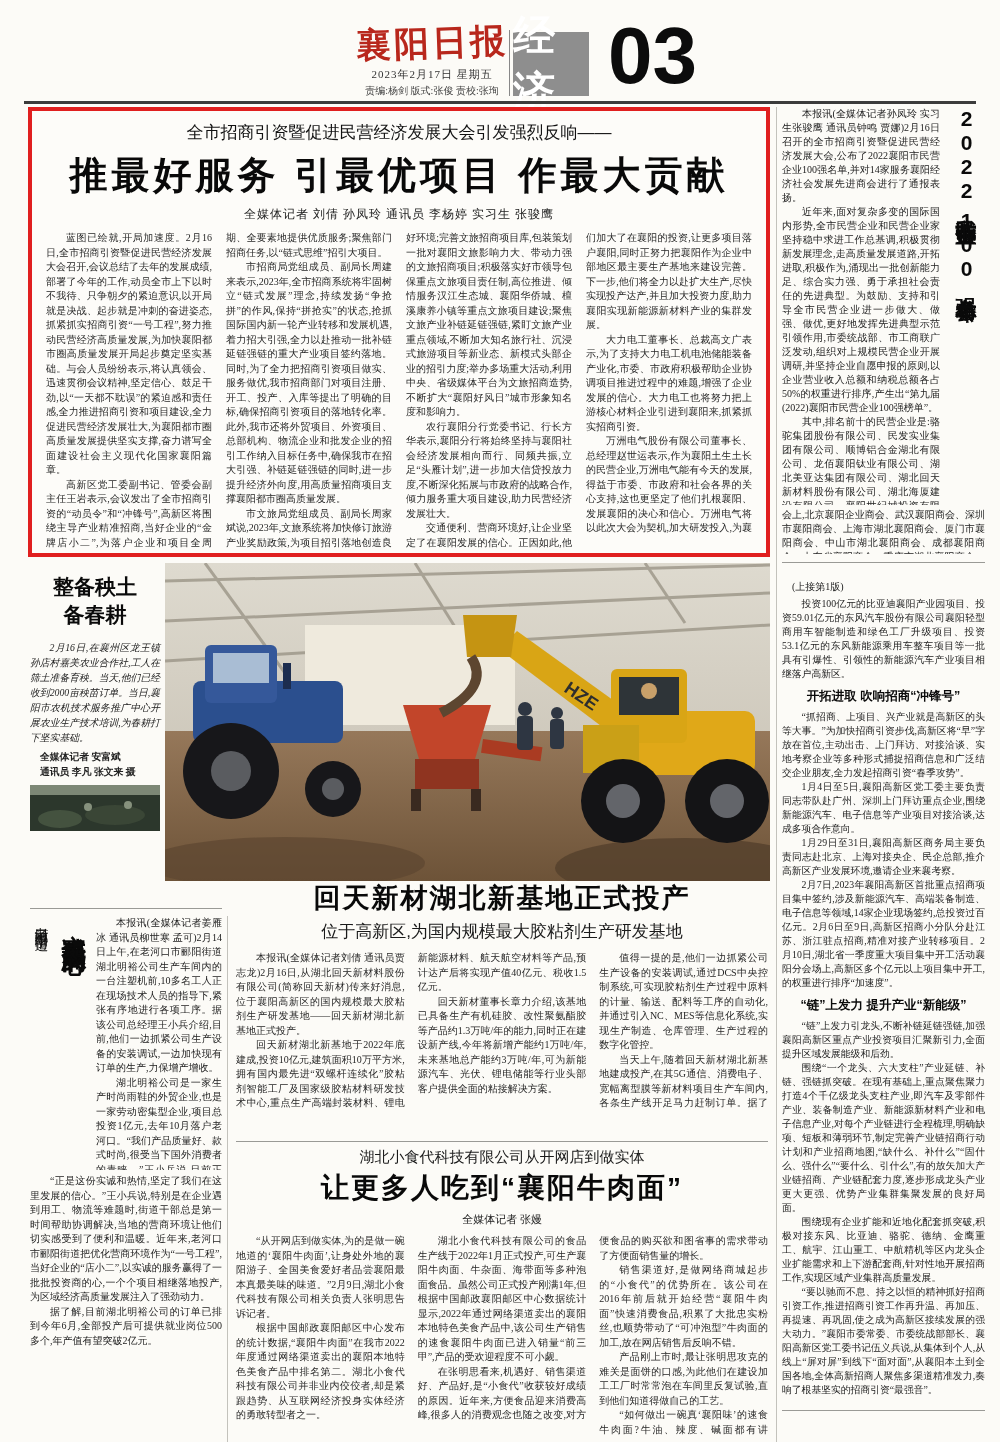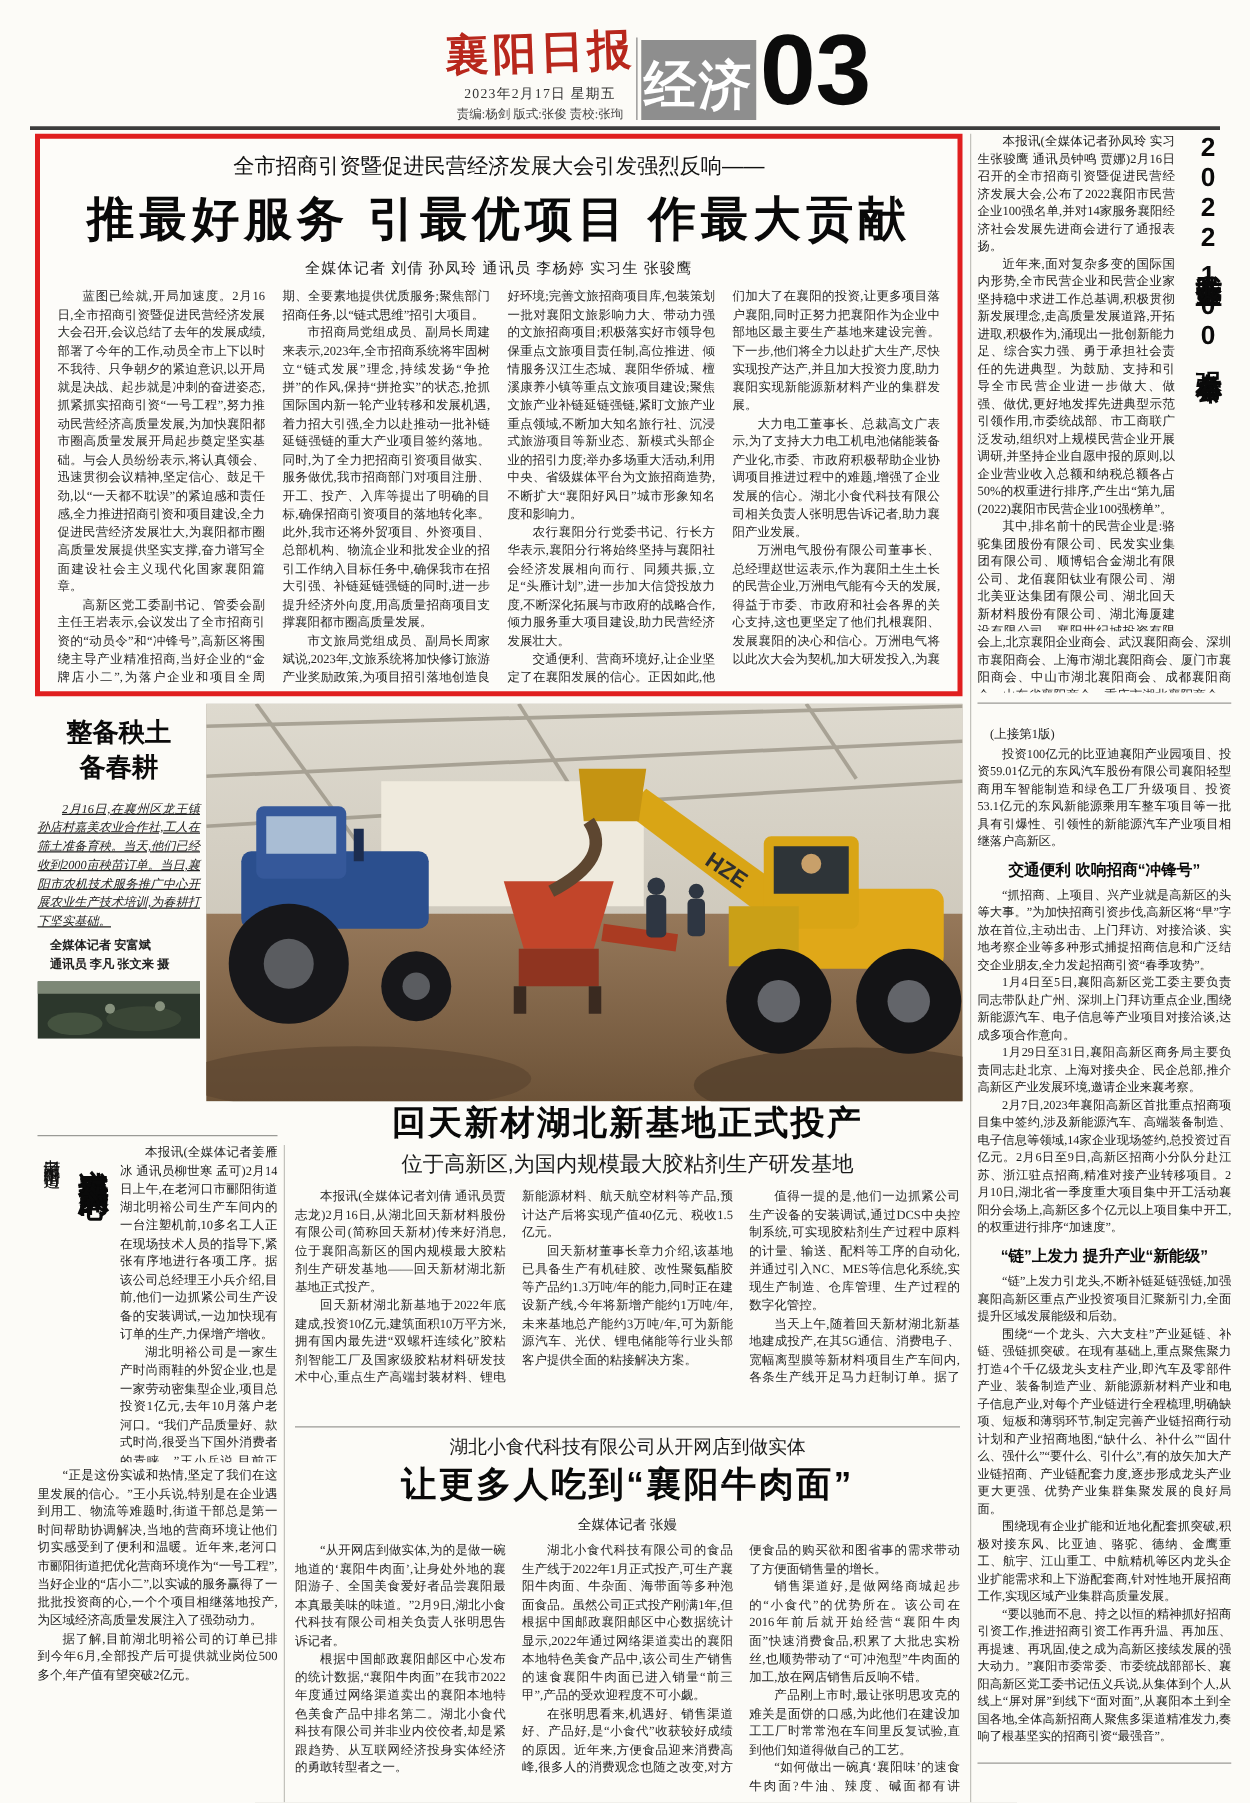--- a/index.html
+++ b/index.html
@@ -7,22 +7,22 @@
   .page { position:relative; width:1000px; height:1442px; background:#fcfbf7;
           font-family:"Liberation Serif", serif; color:#222; overflow:hidden; margin:0 auto; }
 
   
   .mast-left { position:absolute; left:352px; top:24px; width:160px; text-align:center; }
   .paper-name { font-size:35px; font-weight:bold; color:#b8271c; letter-spacing:3px;
                 font-family:"DejaVu Serif", serif; transform:rotate(-2deg); line-height:1.1; }
   .date-line { font-size:11px; color:#333; margin-top:4px; letter-spacing:1px; }
   .staff-line { font-size:10px; color:#444; margin-top:2px; white-space:nowrap; }
   .mast-vline { position:absolute; left:509px; top:30px; width:1px; height:66px; background:#888; }
-  .section-box { position:absolute; left:513px; top:32px; width:92px; height:64px; background:#8e8e8e;
-                 display:flex; align-items:flex-end; justify-content:center; }
+  .section-box { position:absolute; left:513px; top:32px; width:76px; height:64px; background:#8e8e8e;
+                 display:flex; align-items:center; justify-content:center; }
   .section-box span { color:#fff; font-size:42px; font-weight:bold; font-family:"Liberation Sans", sans-serif; letter-spacing:2px; }
   .page-num { position:absolute; left:608px; top:16px; font-size:80px; font-weight:bold; color:#0c0c0c;
               font-family:"Liberation Sans", sans-serif; line-height:1; }
   .header-rule { position:absolute; left:24px; top:101px; width:952px; height:3px; background:#3c3c3c; }
 
   
   .bodytxt p { font-size:10px; line-height:14.5px; text-align:justify; text-indent:2em; color:#272727; }
   .hline { position:absolute; border-top:1px solid #9a9a96; }
   .vrule { position:absolute; width:1px; background:#c3c2bc; }
 
@@ -51,21 +51,21 @@
   .spring-note { font-size:10px; margin:7px 0 3px; text-indent:1em; }
   .spring p.bp { font-size:9.8px; line-height:14px; text-align:justify; text-indent:2em; }
   .spring .subhead { text-align:center; font-size:12.5px; font-weight:bold; margin:7px 0 5px;
                      font-family:"Liberation Sans", sans-serif; color:#0a0a0a; }
 
   
   .photo-block { position:absolute; left:165px; top:563px; width:605px; height:318px; background:#b9b2a6; }
   .caption-block { position:absolute; left:30px; top:563px; width:130px; height:340px; }
   .cap-head { text-align:center; font-size:21px; font-weight:bold; line-height:1.35;
               font-family:"Liberation Sans", sans-serif; color:#0a0a0a; margin:10px 0 10px; }
-  .caption-block p.cap { font-size:9.8px; line-height:15px; text-align:justify; text-indent:2em; color:#222; font-style:italic;text-decoration:underline; }
+  .caption-block p.cap { font-size:9.8px; line-height:15px; text-align:justify; text-indent:2em; color:#222; font-style:italic; }
   .credits { margin-top:4px; font-weight:bold; font-size:9.8px; line-height:15px; }
   .credits div { text-align:left; padding-left:10px; }
   .small-photo { margin-top:6px; width:130px; height:46px; display:block; }
 
   
   .laohekou { position:absolute; left:30px; top:916px; width:192px; height:526px; overflow:hidden; }
   .lk-flex { display:flex; gap:6px; height:254px; overflow:hidden; }
   .lk-kicker { width:20px; writing-mode:vertical-rl; text-orientation:upright; font-size:13.5px;
                letter-spacing:2px; color:#111; }
   .lk-vhead { width:34px; writing-mode:vertical-rl; text-orientation:upright; font-size:24px; font-weight:bold;
@@ -110,21 +110,21 @@
     <div class="lead-kicker">全市招商引资暨促进民营经济发展大会引发强烈反响——</div>
     <div class="lead-headline">推最好服务 引最优项目 作最大贡献</div>
     <div class="lead-byline">全媒体记者 刘倩 孙凤玲 通讯员 李杨婷 实习生 张骏鹰</div>
     <div class="lead-body bodytxt">
       <p>蓝图已绘就,开局加速度。2月16日,全市招商引资暨促进民营经济发展大会召开,会议总结了去年的发展成绩,部署了今年的工作,动员全市上下以时不我待、只争朝夕的紧迫意识,以开局就是决战、起步就是冲刺的奋进姿态,抓紧抓实招商引资“一号工程”,努力推动民营经济高质量发展,为加快襄阳都市圈高质量发展开局起步奠定坚实基础。与会人员纷纷表示,将认真领会、迅速贯彻会议精神,坚定信心、鼓足干劲,以“一天都不耽误”的紧迫感和责任感,全力推进招商引资和项目建设,全力促进民营经济发展壮大,为襄阳都市圈高质量发展提供坚实支撑,奋力谱写全面建设社会主义现代化国家襄阳篇章。</p>
       <p>高新区党工委副书记、管委会副主任王岩表示,会议发出了全市招商引资的“动员令”和“冲锋号”,高新区将围绕主导产业精准招商,当好企业的“金牌店小二”,为落户企业和项目全周期、全要素地提供优质服务;聚焦部门招商任务,以“链式思维”招引大项目。</p>
       <p>市招商局党组成员、副局长周建来表示,2023年,全市招商系统将牢固树立“链式发展”理念,持续发扬“争抢拼”的作风,保持“拼抢实”的状态,抢抓国际国内新一轮产业转移和发展机遇,着力招大引强,全力以赴推动一批补链延链强链的重大产业项目签约落地。同时,为了全力把招商引资项目做实、服务做优,我市招商部门对项目注册、开工、投产、入库等提出了明确的目标,确保招商引资项目的落地转化率。此外,我市还将外贸项目、外资项目、总部机构、物流企业和批发企业的招引工作纳入目标任务中,确保我市在招大引强、补链延链强链的同时,进一步提升经济外向度,用高质量招商项目支撑襄阳都市圈高质量发展。</p>
       <p>市文旅局党组成员、副局长周家斌说,2023年,文旅系统将加快修订旅游产业奖励政策,为项目招引落地创造良好环境;完善文旅招商项目库,包装策划一批对襄阳文旅影响力大、带动力强的文旅招商项目;积极落实好市领导包保重点文旅项目责任制,高位推进、倾情服务汉江生态城、襄阳华侨城、檀溪康养小镇等重点文旅项目建设;聚焦文旅产业补链延链强链,紧盯文旅产业重点领域,不断加大知名旅行社、沉浸式旅游项目等新业态、新模式头部企业的招引力度;举办多场重大活动,利用中央、省级媒体平台为文旅招商造势,不断扩大“襄阳好风日”城市形象知名度和影响力。</p>
       <p>农行襄阳分行党委书记、行长方华表示,襄阳分行将始终坚持与襄阳社会经济发展相向而行、同频共振,立足“头雁计划”,进一步加大信贷投放力度,不断深化拓展与市政府的战略合作,倾力服务重大项目建设,助力民营经济发展壮大。</p>
       <p>交通便利、营商环境好,让企业坚定了在襄阳发展的信心。正因如此,他们加大了在襄阳的投资,让更多项目落户襄阳,同时正努力把襄阳作为企业中部地区最主要生产基地来建设完善。下一步,他们将全力以赴扩大生产,尽快实现投产达产,并且加大投资力度,助力襄阳实现新能源新材料产业的集群发展。</p>
-      <p>大力电工董事长、总裁高文广表示,为了支持大力电工机电池储能装备产业化,市委、市政府积极帮助企业协调项目推进过程中的难题,增强了企业发展的信心。湖北小食代科技有限公司相关负责人张明思告诉记者,助力襄阳产业发展。</p>
+      <p>大力电工董事长、总裁高文广表示,为了支持大力电工机电池储能装备产业化,市委、市政府积极帮助企业协调项目推进过程中的难题,增强了企业发展的信心。大力电工也将努力把上游核心材料企业引进到襄阳来,抓紧抓实招商引资。</p>
       <p>万洲电气股份有限公司董事长、总经理赵世运表示,作为襄阳土生土长的民营企业,万洲电气能有今天的发展,得益于市委、市政府和社会各界的关心支持,这也更坚定了他们扎根襄阳、发展襄阳的决心和信心。万洲电气将以此次大会为契机,加大研发投入,为襄阳经济社会高质量发展作出应有的贡献。</p>
     </div>
   </section>
 
   <aside class="right-rail">
     <article>
       <div class="t100-flex">
         <div class="t100-text">
           <p>本报讯(全媒体记者孙凤玲 实习生张骏鹰 通讯员钟鸣 贾娜)2月16日召开的全市招商引资暨促进民营经济发展大会,公布了2022襄阳市民营企业100强名单,并对14家服务襄阳经济社会发展先进商会进行了通报表扬。</p>
           <p>近年来,面对复杂多变的国际国内形势,全市民营企业和民营企业家坚持稳中求进工作总基调,积极贯彻新发展理念,走高质量发展道路,开拓进取,积极作为,涌现出一批创新能力足、综合实力强、勇于承担社会责任的先进典型。为鼓励、支持和引导全市民营企业进一步做大、做强、做优,更好地发挥先进典型示范引领作用,市委统战部、市工商联广泛发动,组织对上规模民营企业开展调研,并坚持企业自愿申报的原则,以企业营业收入总额和纳税总额各占50%的权重进行排序,产生出“第九届(2022)襄阳市民营企业100强榜单”。</p>
@@ -135,21 +135,21 @@
       <div class="t100-wide">
         <p>会上,北京襄阳企业商会、武汉襄阳商会、深圳市襄阳商会、上海市湖北襄阳商会、厦门市襄阳商会、中山市湖北襄阳商会、成都襄阳商会、山东省襄阳商会、重庆市湖北襄阳商会、天津市湖北襄阳商会、昆明市襄阳商会、海口襄阳商会、广州市湖北襄阳商会、襄阳市台州商会等14家服务襄阳经济社会发展先进商会受到通报表扬。</p>
       </div>
     </article>
 
     <div class="rail-div"></div>
 
     <article class="spring">
       <p class="spring-note">(上接第1版)</p>
       <p class="bp">投资100亿元的比亚迪襄阳产业园项目、投资59.01亿元的东风汽车股份有限公司襄阳轻型商用车智能制造和绿色工厂升级项目、投资53.1亿元的东风新能源乘用车整车项目等一批具有引爆性、引领性的新能源汽车产业项目相继落户高新区。</p>
-      <div class="subhead">交通便利 吹响招商“冲锋号”</div>
+      <div class="subhead">开拓进取 吹响招商“冲锋号”</div>
       <p class="bp">“抓招商、上项目、兴产业就是高新区的头等大事。”为加快招商引资步伐,高新区将“早”字放在首位,主动出击、上门拜访、对接洽谈、实地考察企业等多种形式捕捉招商信息和广泛结交企业朋友,全力发起招商引资“春季攻势”。</p>
       <p class="bp">1月4日至5日,襄阳高新区党工委主要负责同志带队赴广州、深圳上门拜访重点企业,围绕新能源汽车、电子信息等产业项目对接洽谈,达成多项合作意向。</p>
       <p class="bp">1月29日至31日,襄阳高新区商务局主要负责同志赴北京、上海对接央企、民企总部,推介高新区产业发展环境,邀请企业来襄考察。</p>
       <p class="bp">2月7日,2023年襄阳高新区首批重点招商项目集中签约,涉及新能源汽车、高端装备制造、电子信息等领域,14家企业现场签约,总投资过百亿元。2月6日至9日,高新区招商小分队分赴江苏、浙江驻点招商,精准对接产业转移项目。2月10日,湖北省一季度重大项目集中开工活动襄阳分会场上,高新区多个亿元以上项目集中开工,的权重进行排序“加速度”。</p>
       <div class="subhead">“链”上发力 提升产业“新能级”</div>
       <p class="bp">“链”上发力引龙头,不断补链延链强链,加强襄阳高新区重点产业投资项目汇聚新引力,全面提升区域发展能级和后劲。</p>
       <p class="bp">围绕“一个龙头、六大支柱”产业延链、补链、强链抓突破。在现有基础上,重点聚焦聚力打造4个千亿级龙头支柱产业,即汽车及零部件产业、装备制造产业、新能源新材料产业和电子信息产业,对每个产业链进行全程梳理,明确缺项、短板和薄弱环节,制定完善产业链招商行动计划和产业招商地图,“缺什么、补什么”“固什么、强什么”“要什么、引什么”,有的放矢加大产业链招商、产业链配套力度,逐步形成龙头产业更大更强、优势产业集群集聚发展的良好局面。</p>
       <p class="bp">围绕现有企业扩能和近地化配套抓突破,积极对接东风、比亚迪、骆驼、德纳、金鹰重工、航宇、江山重工、中航精机等区内龙头企业扩能需求和上下游配套商,针对性地开展招商工作,实现区域产业集群高质量发展。</p>
       <p class="bp">“要以驰而不息、持之以恒的精神抓好招商引资工作,推进招商引资工作再升温、再加压、再提速、再巩固,使之成为高新区接续发展的强大动力。”襄阳市委常委、市委统战部部长、襄阳高新区党工委书记伍义兵说,从集体到个人,从线上“屏对屏”到线下“面对面”,从襄阳本土到全国各地,全体高新招商人聚焦多渠道精准发力,奏响了根基坚实的招商引资“最强音”。</p>
     </article>

